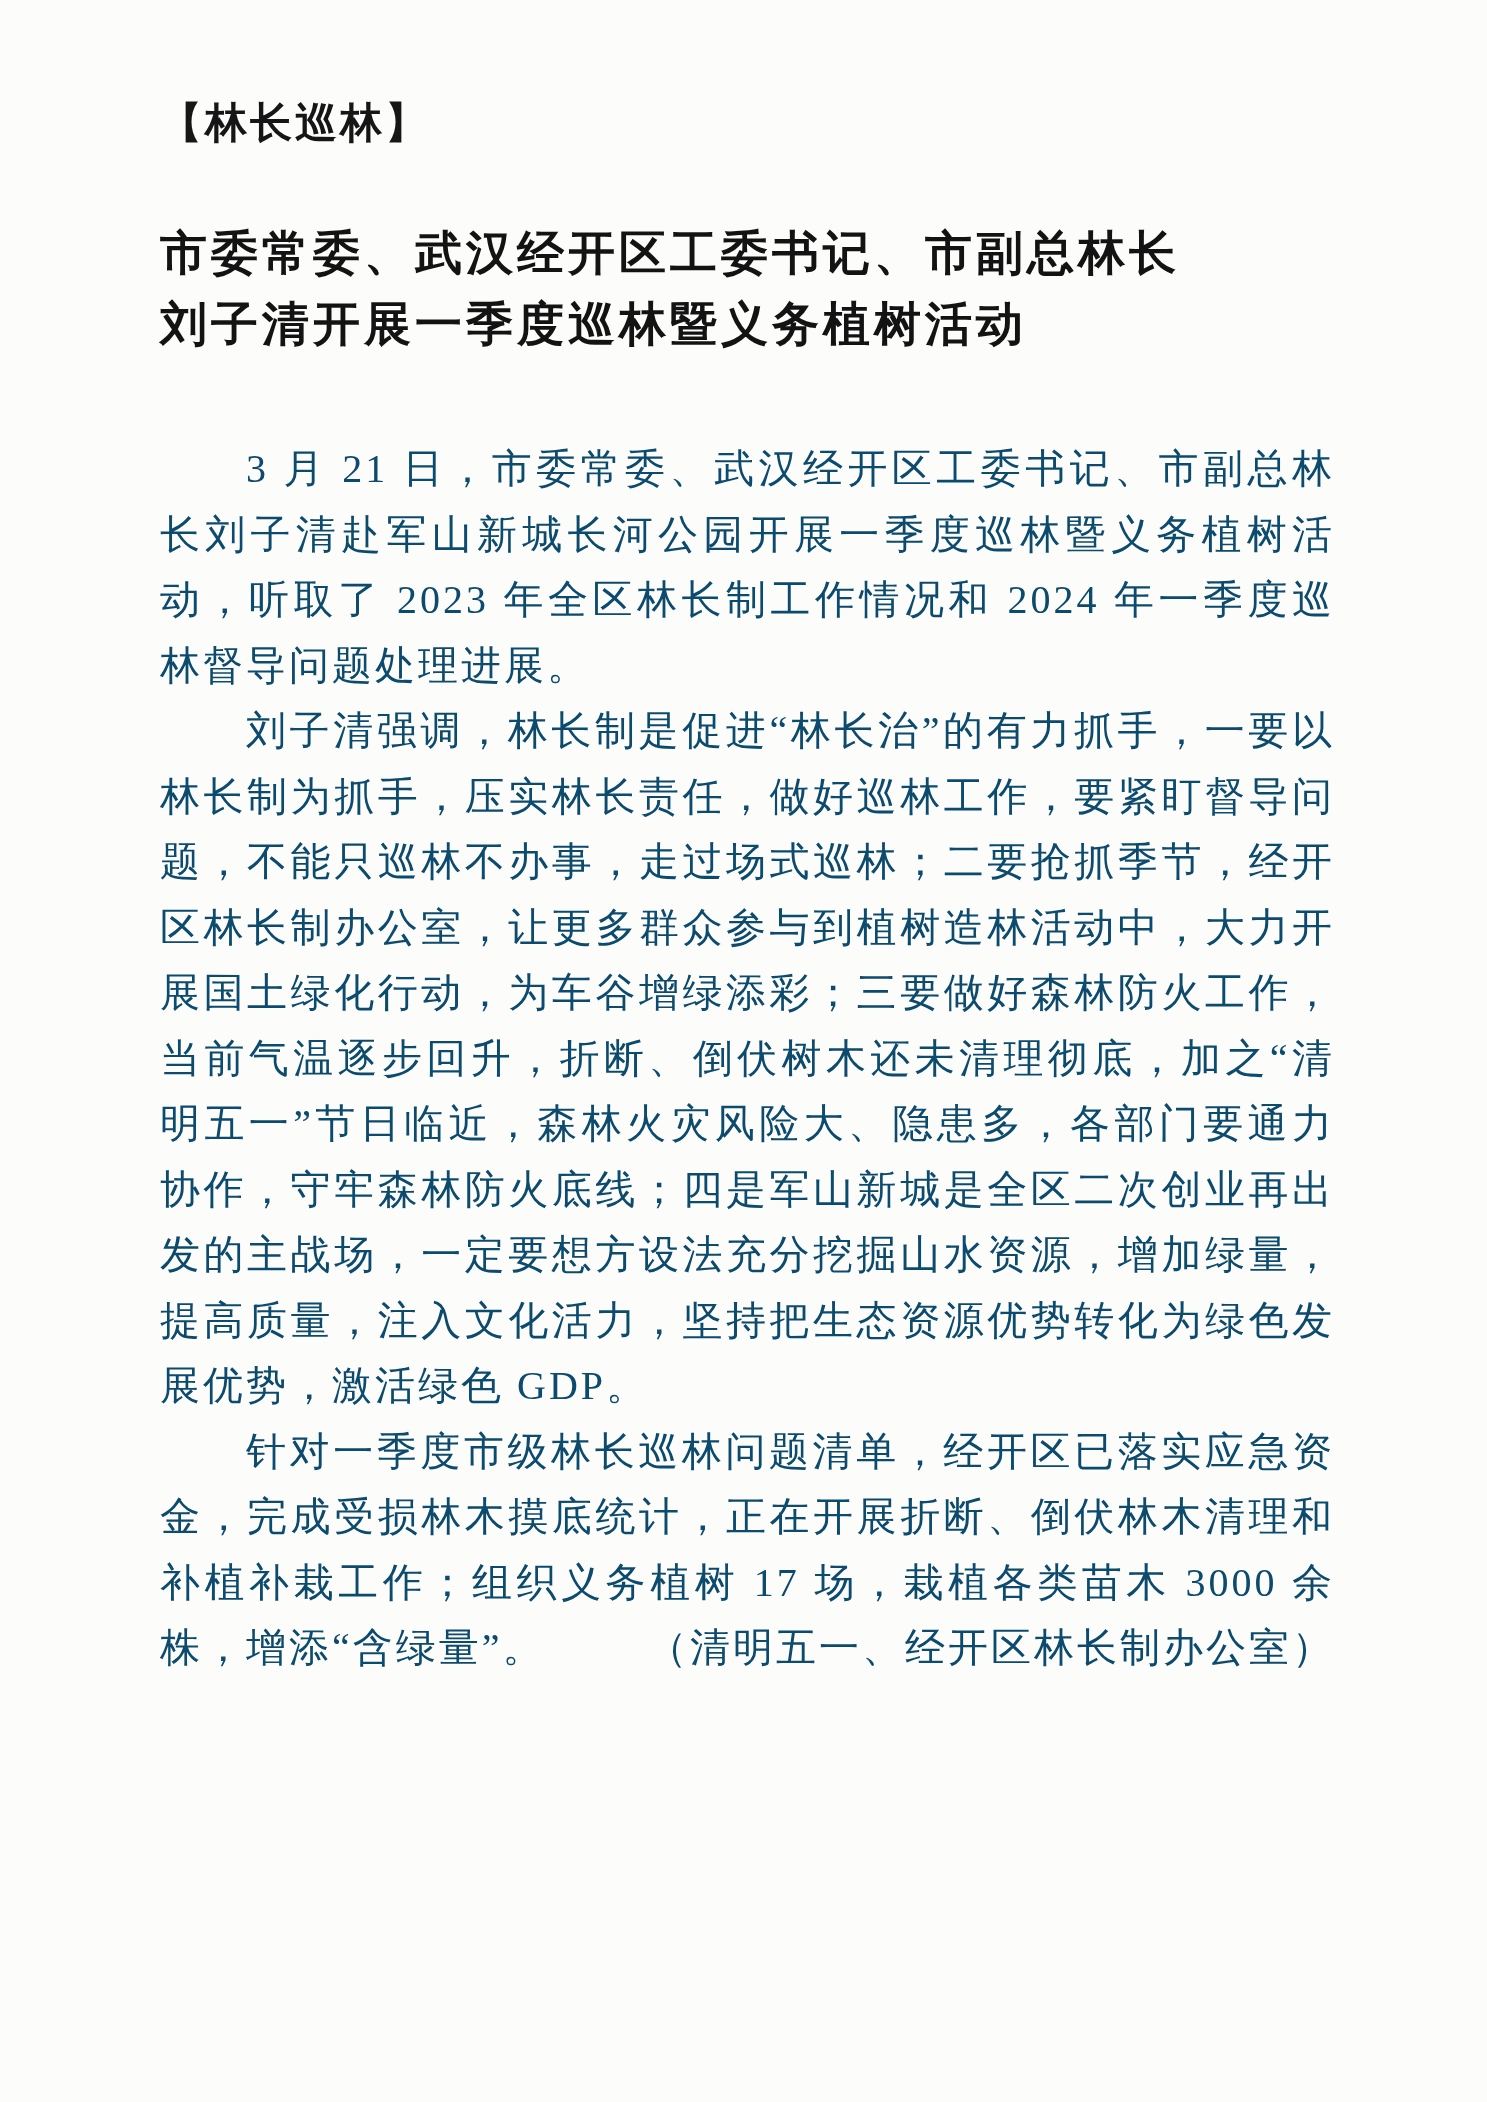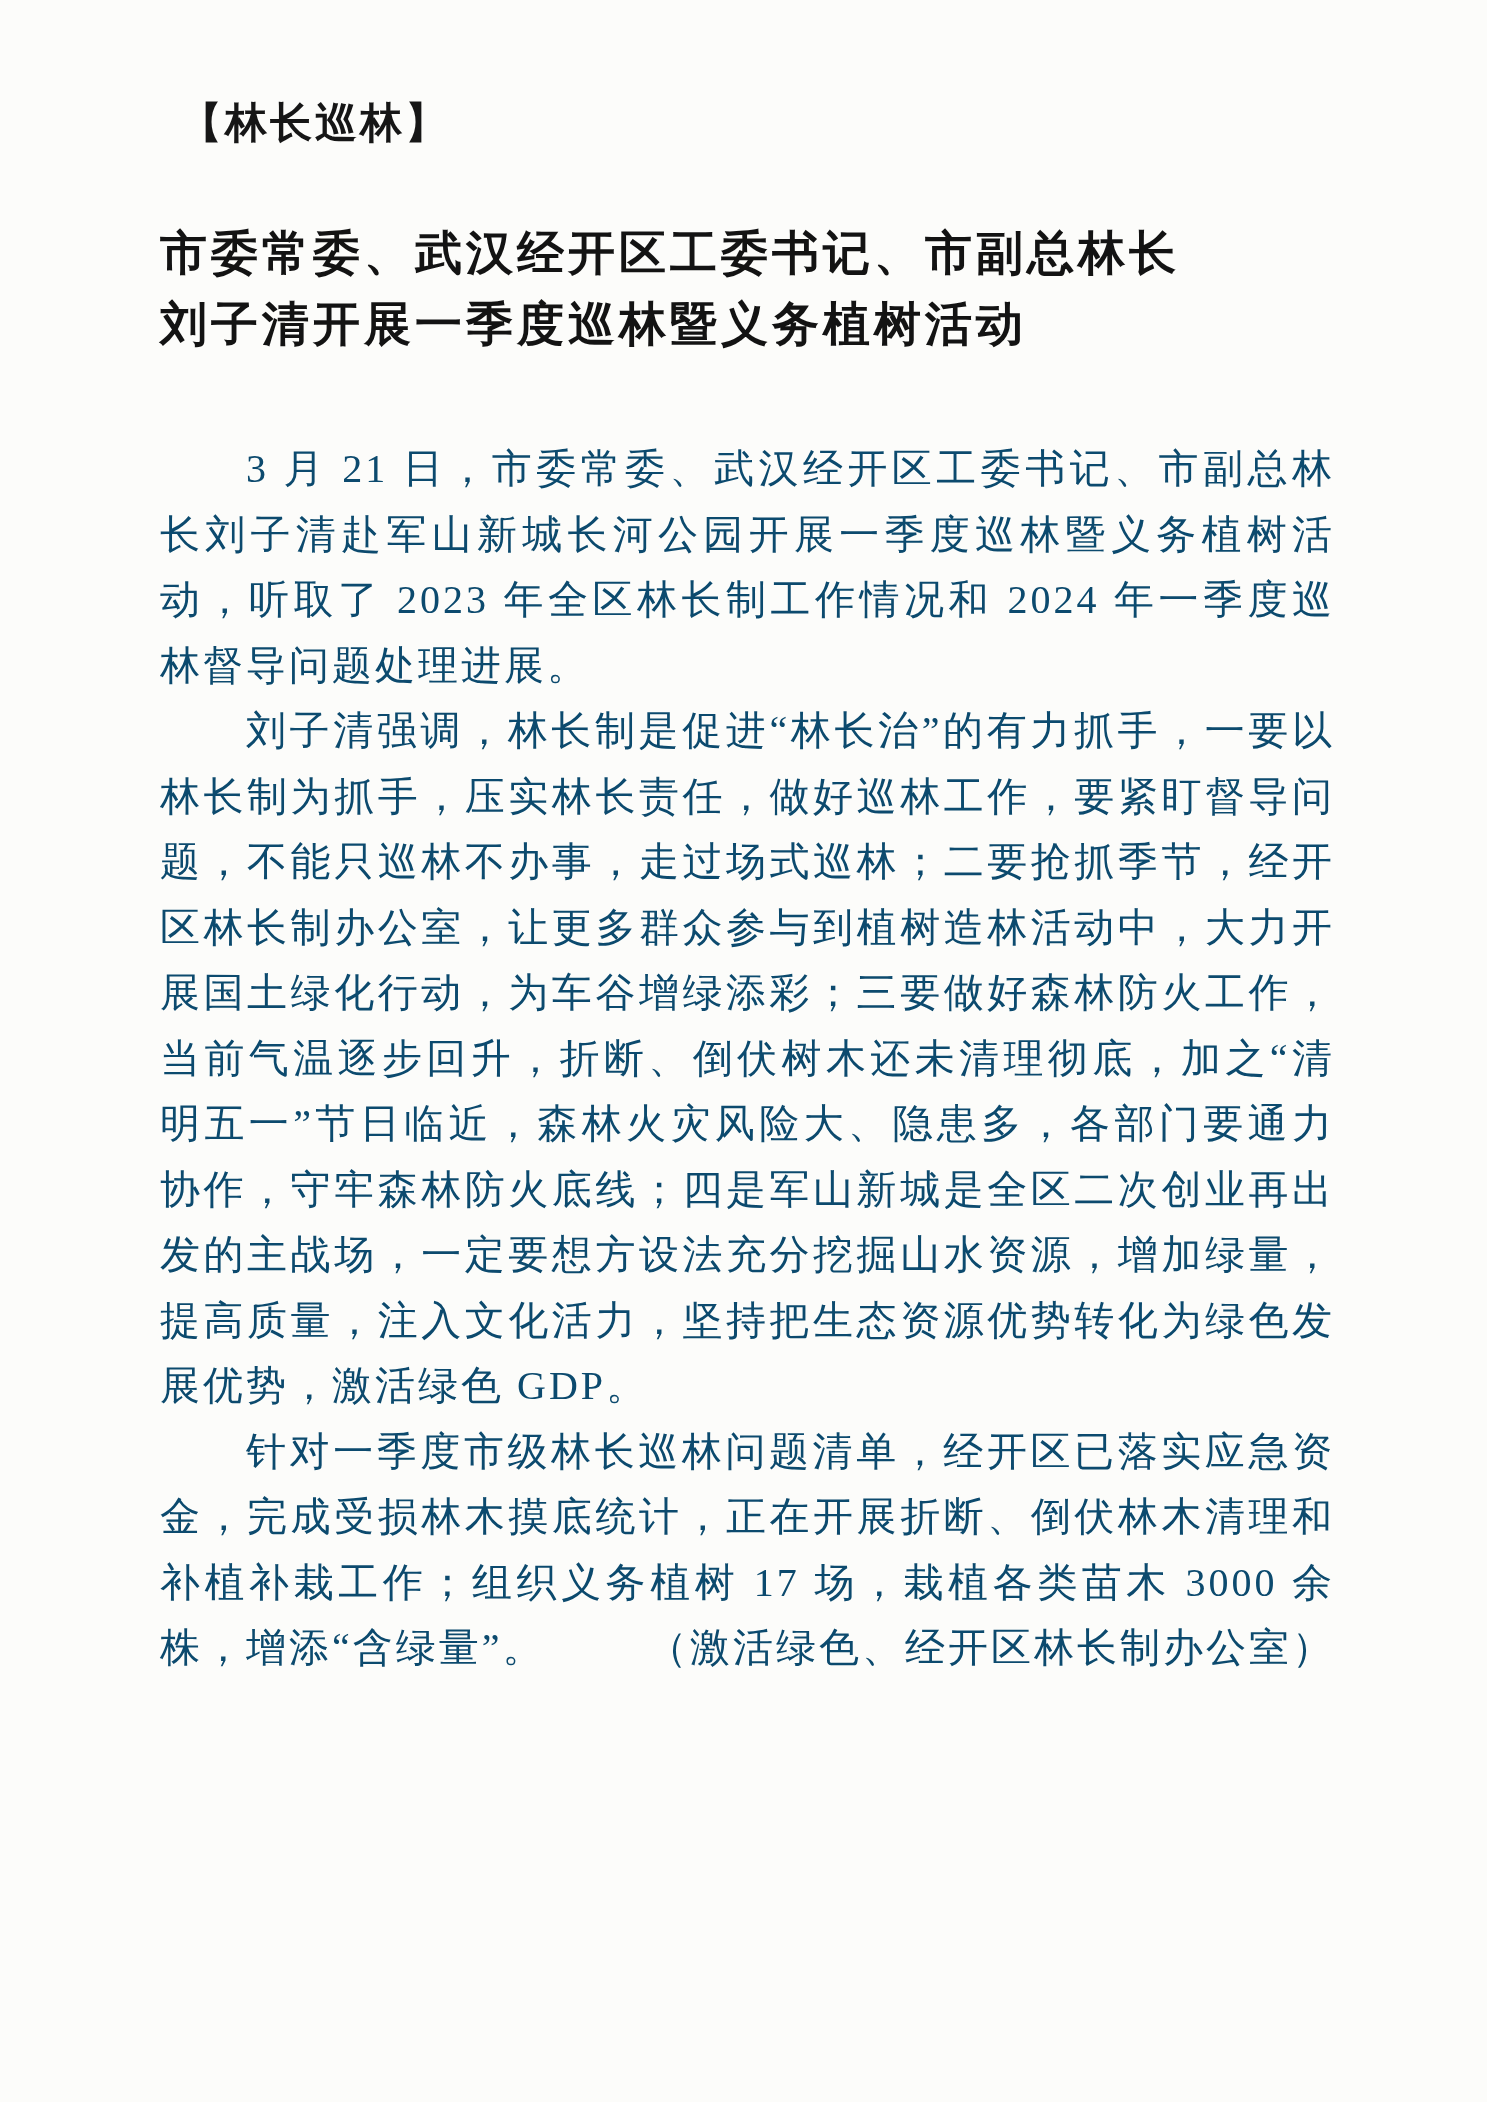--- a/index.html
+++ b/index.html
@@ -21,21 +21,20 @@
     font-family: "Liberation Serif", "DejaVu Serif", serif;
     padding: 98px 152px 0 160px;
     overflow: hidden;
   }
   .section-tag {
     font-weight: bold;
     font-size: 42px;
     line-height: 50px;
     letter-spacing: 3px;
     color: #161616;
-    margin-left: 20px;
   }
   .doc-title {
     margin-top: 70px;
     text-align: left;
     font-weight: bold;
     font-size: 47px;
     line-height: 71px;
     letter-spacing: 4px;
     color: #131313;
   }
@@ -66,16 +65,16 @@
   <div class="section-tag">【林长巡林】</div>
 
   <div class="doc-title">
     <div>市委常委、武汉经开区工委书记、市副总林长</div>
     <div>刘子清开展一季度巡林暨义务植树活动</div>
   </div>
 
   <div class="doc-body">
     <p>3 月 21 日，市委常委、武汉经开区工委书记、市副总林长刘子清赴军山新城长河公园开展一季度巡林暨义务植树活动，听取了 2023 年全区林长制工作情况和 2024 年一季度巡林督导问题处理进展。</p>
     <p>刘子清强调，林长制是促进“林长治”的有力抓手，一要以林长制为抓手，压实林长责任，做好巡林工作，要紧盯督导问题，不能只巡林不办事，走过场式巡林；二要抢抓季节，经开区林长制办公室，让更多群众参与到植树造林活动中，大力开展国土绿化行动，为车谷增绿添彩；三要做好森林防火工作，当前气温逐步回升，折断、倒伏树木还未清理彻底，加之“清明五一”节日临近，森林火灾风险大、隐患多，各部门要通力协作，守牢森林防火底线；四是军山新城是全区二次创业再出发的主战场，一定要想方设法充分挖掘山水资源，增加绿量，提高质量，注入文化活力，坚持把生态资源优势转化为绿色发展优势，激活绿色 GDP。</p>
-    <p><span>针对一季度市级林长巡林问题清单，经开区已落实应急资金，完成受损林木摸底统计，正在开展折断、倒伏林木清理和补植补栽工作；组织义务植树 17 场，栽植各类苗木 3000 余株，增添“含绿量”。</span><span class="attribution">（激活绿色、经开区林长制办公室）</span></p>
+    <p><span>针对一季度市级林长巡林问题清单，经开区已落实应急资金，完成受损林木摸底统计，正在开展折断、倒伏林木清理和补植补栽工作；组织义务植树 17 场，栽植各类苗木 3000 余株，增添“含绿量”。</span><span class="attribution">（清明五一、经开区林长制办公室）</span></p>
   </div>
 
 </div>
 
 </body></html>

